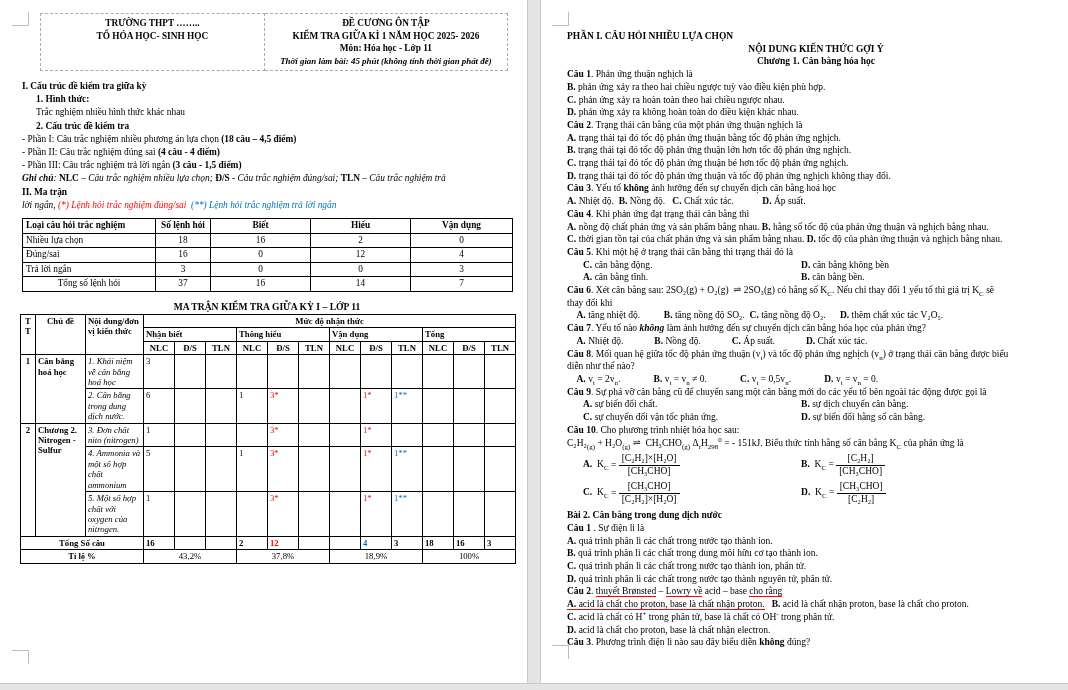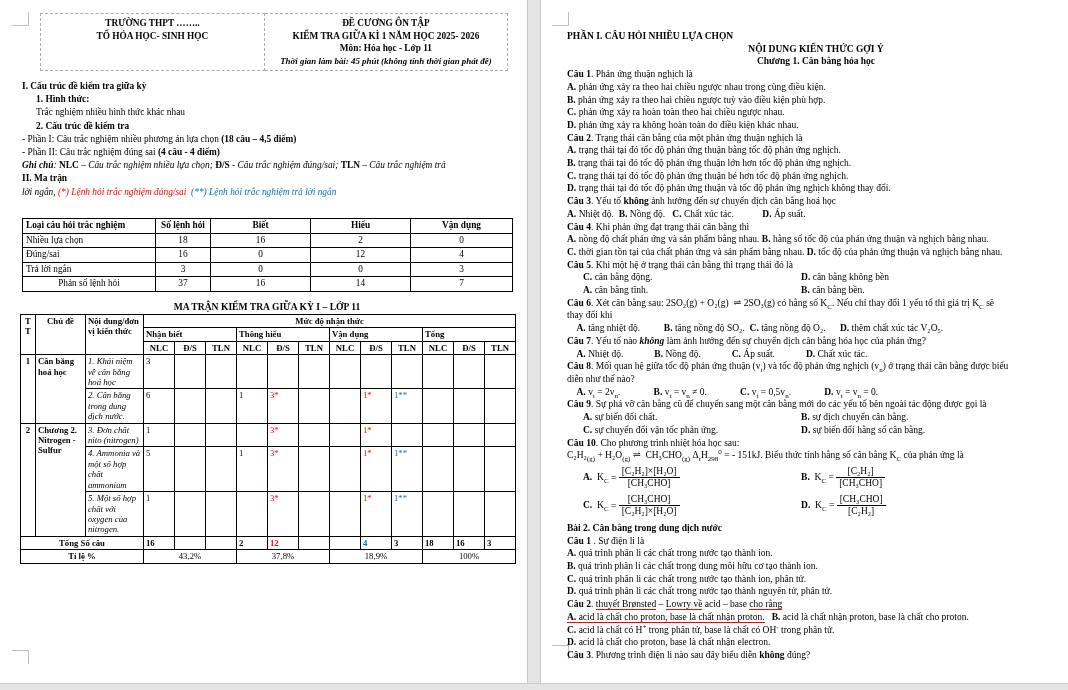--- a/index.html
+++ b/index.html
@@ -77,20 +77,21 @@
     </tbody>
       </table>
 
     <div class="intro">
         <div class="line b">I. Cấu trúc đề kiểm tra  giữa kỳ</div>
         <div class="line b ind1">1. Hình thức:</div>
         <div class="line ind1">Trắc nghiệm nhiều hình thức khác nhau</div>
         <div class="line b ind1">2. Cấu trúc đề kiểm tra</div>
         <div class="line ">- Phần I: Câu trắc nghiệm nhiều phương án lựa chọn <b>(18 câu – 4,5 điểm)</b></div>
         <div class="line ">- Phần II: Câu trắc nghiệm đúng sai <b>(4 câu - 4 điểm)</b></div>
+        <div class="line ">- Phần III: Câu trắc nghiệm trả lời ngắn <b>(3 câu - 1,5 điểm)</b></div>
         <div class="line "><b><i>Ghi chú</i></b><i>: </i><b>NLC</b><i> – Câu trắc nghiệm nhiều lựa chọn; </i><b>Đ/S</b><i> - Câu trắc nghiệm đúng/sai; </i><b>TLN</b><i> – Câu trắc nghiệm trả</i></div>
         <div class="line b">II. Ma trận</div>
         <div class="line "><i>lời ngắn, </i><span class="red"><i>(*) Lệnh hỏi trắc nghiệm đúng/sai</i></span>&nbsp;&nbsp;<span class="blue"><i>(**) Lệnh hỏi trắc nghiệm trả lời ngắn</i></span></div>
       </div>
 
     <table class="t1">
       <colgroup>
           <col style="width:133px">
           <col style="width:55px">
           <col style="width:100px">
@@ -120,21 +121,21 @@
             <td class="">4</td>
           </tr>
           <tr>
             <td class="l">Trả lời ngắn</td>
             <td class="">3</td>
             <td class="">0</td>
             <td class="">0</td>
             <td class="">3</td>
           </tr>
           <tr>
-            <td class="">Phản số lệnh hỏi</td>
+            <td class="">Tổng số lệnh hỏi</td>
             <td class="">37</td>
             <td class="">16</td>
             <td class="">14</td>
             <td class="">7</td>
           </tr>
         </tbody>
     </table>
 
     <div class="mtitle">MA TRẬN KIỂM TRA GIỮA KỲ I – LỚP 11</div>
 
@@ -291,21 +292,20 @@
   <div class="gap-v"></div>
 
   <div class="page page-right">
     <div class="cmark cm-tl" style="left:11px;top:12px"></div>
     <div class="cmark cm-bl" style="left:11px;top:645px"></div>
     <div class="rcontent">
         <div class="line b" style="margin-top: 10px;">PHẦN I. CÂU HỎI NHIỀU LỰA CHỌN</div>
         <div class="line ctr b">NỘI DUNG KIẾN THỨC GỢI Ý</div>
         <div class="line ctr b">Chương 1. Cân bằng hóa học</div>
         <div class="line "><b>Câu 1</b>. Phản ứng thuận nghịch là</div>
-        <div class="line "><b>A.</b> phản ứng xảy ra theo hai chiều ngược nhau trong cùng điều kiện.</div>
         <div class="line "><b>B.</b> phản ứng xảy ra theo hai chiều ngược tuỳ vào điều kiện phù hợp.</div>
         <div class="line "><b>C.</b> phản ứng xảy ra hoàn toàn theo hai chiều ngược nhau.</div>
         <div class="line "><b>D.</b> phản ứng xảy ra không hoàn toàn do điều kiện khác nhau.</div>
         <div class="line "><b>Câu 2</b>. Trạng thái cân bằng của một phản ứng thuận nghịch là</div>
         <div class="line "><b>A.</b> trạng thái tại đó tốc độ phản ứng thuận bằng tốc độ phản ứng nghịch.</div>
         <div class="line "><b>B.</b> trạng thái tại đó tốc độ phản ứng thuận lớn hơn tốc độ phản ứng nghịch.</div>
         <div class="line "><b>C.</b> trạng thái tại đó tốc độ phản ứng thuận bé hơn tốc độ phản ứng nghịch.</div>
         <div class="line "><b>D.</b> trạng thái tại đó tốc độ phản ứng thuận và tốc độ phản ứng nghịch không thay đổi.</div>
         <div class="line "><b>Câu 3</b>. Yếu tố <b>không</b> ảnh hưởng đến sự chuyển dịch cân bằng hoá học</div>
         <div class="line "><b>A.</b> Nhiệt độ.&nbsp;&nbsp;<b>B.</b> Nồng độ.&nbsp;&nbsp;&nbsp;<b>C.</b> Chất xúc tác.&nbsp;&nbsp;&nbsp;&nbsp;&nbsp;&nbsp;&nbsp;&nbsp;&nbsp;&nbsp;&nbsp;&nbsp;<b>D.</b> Áp suất.</div>

